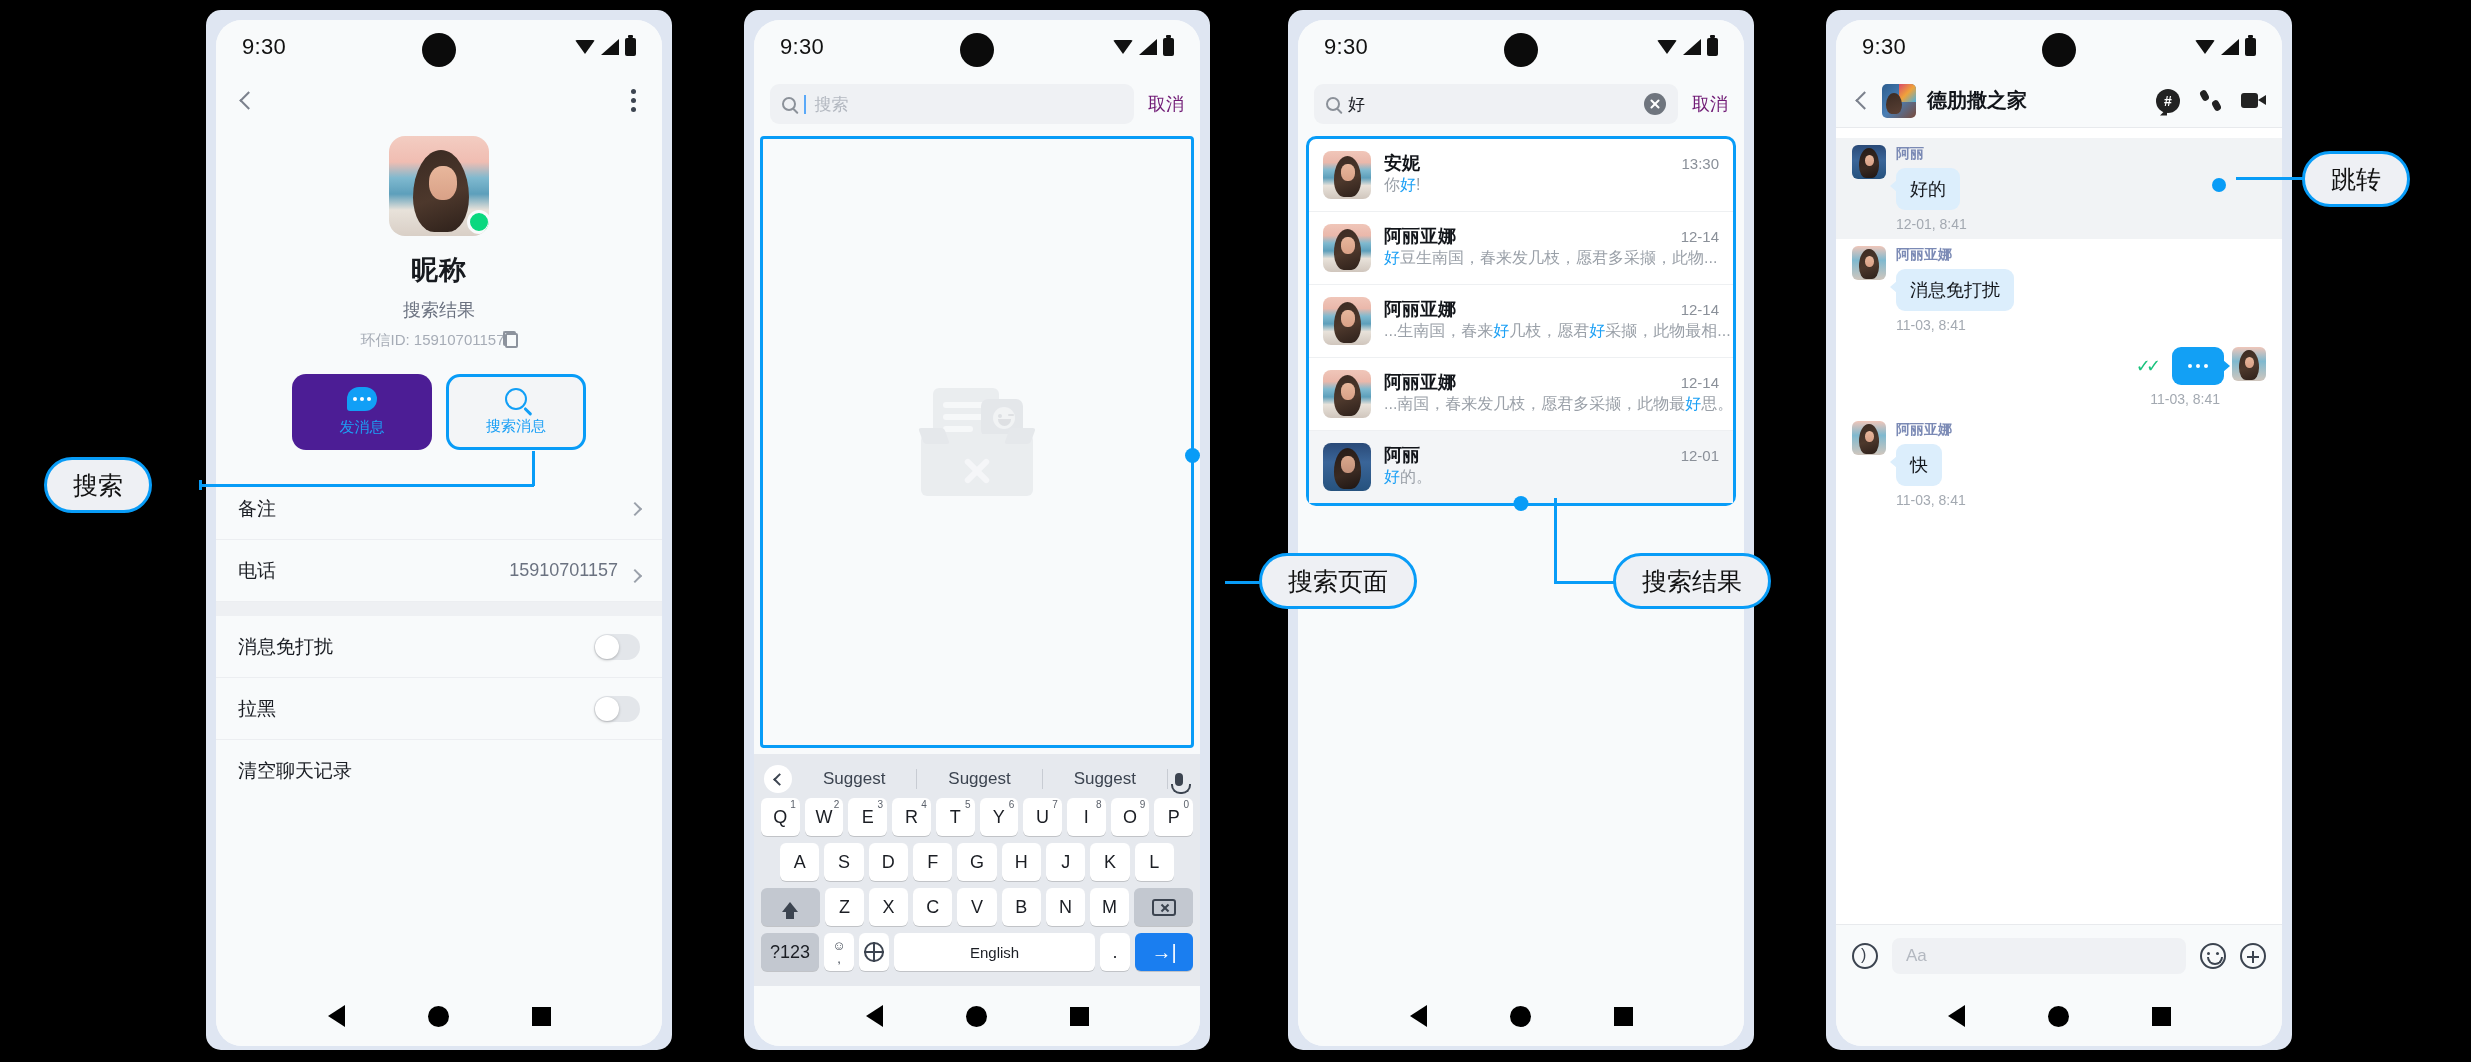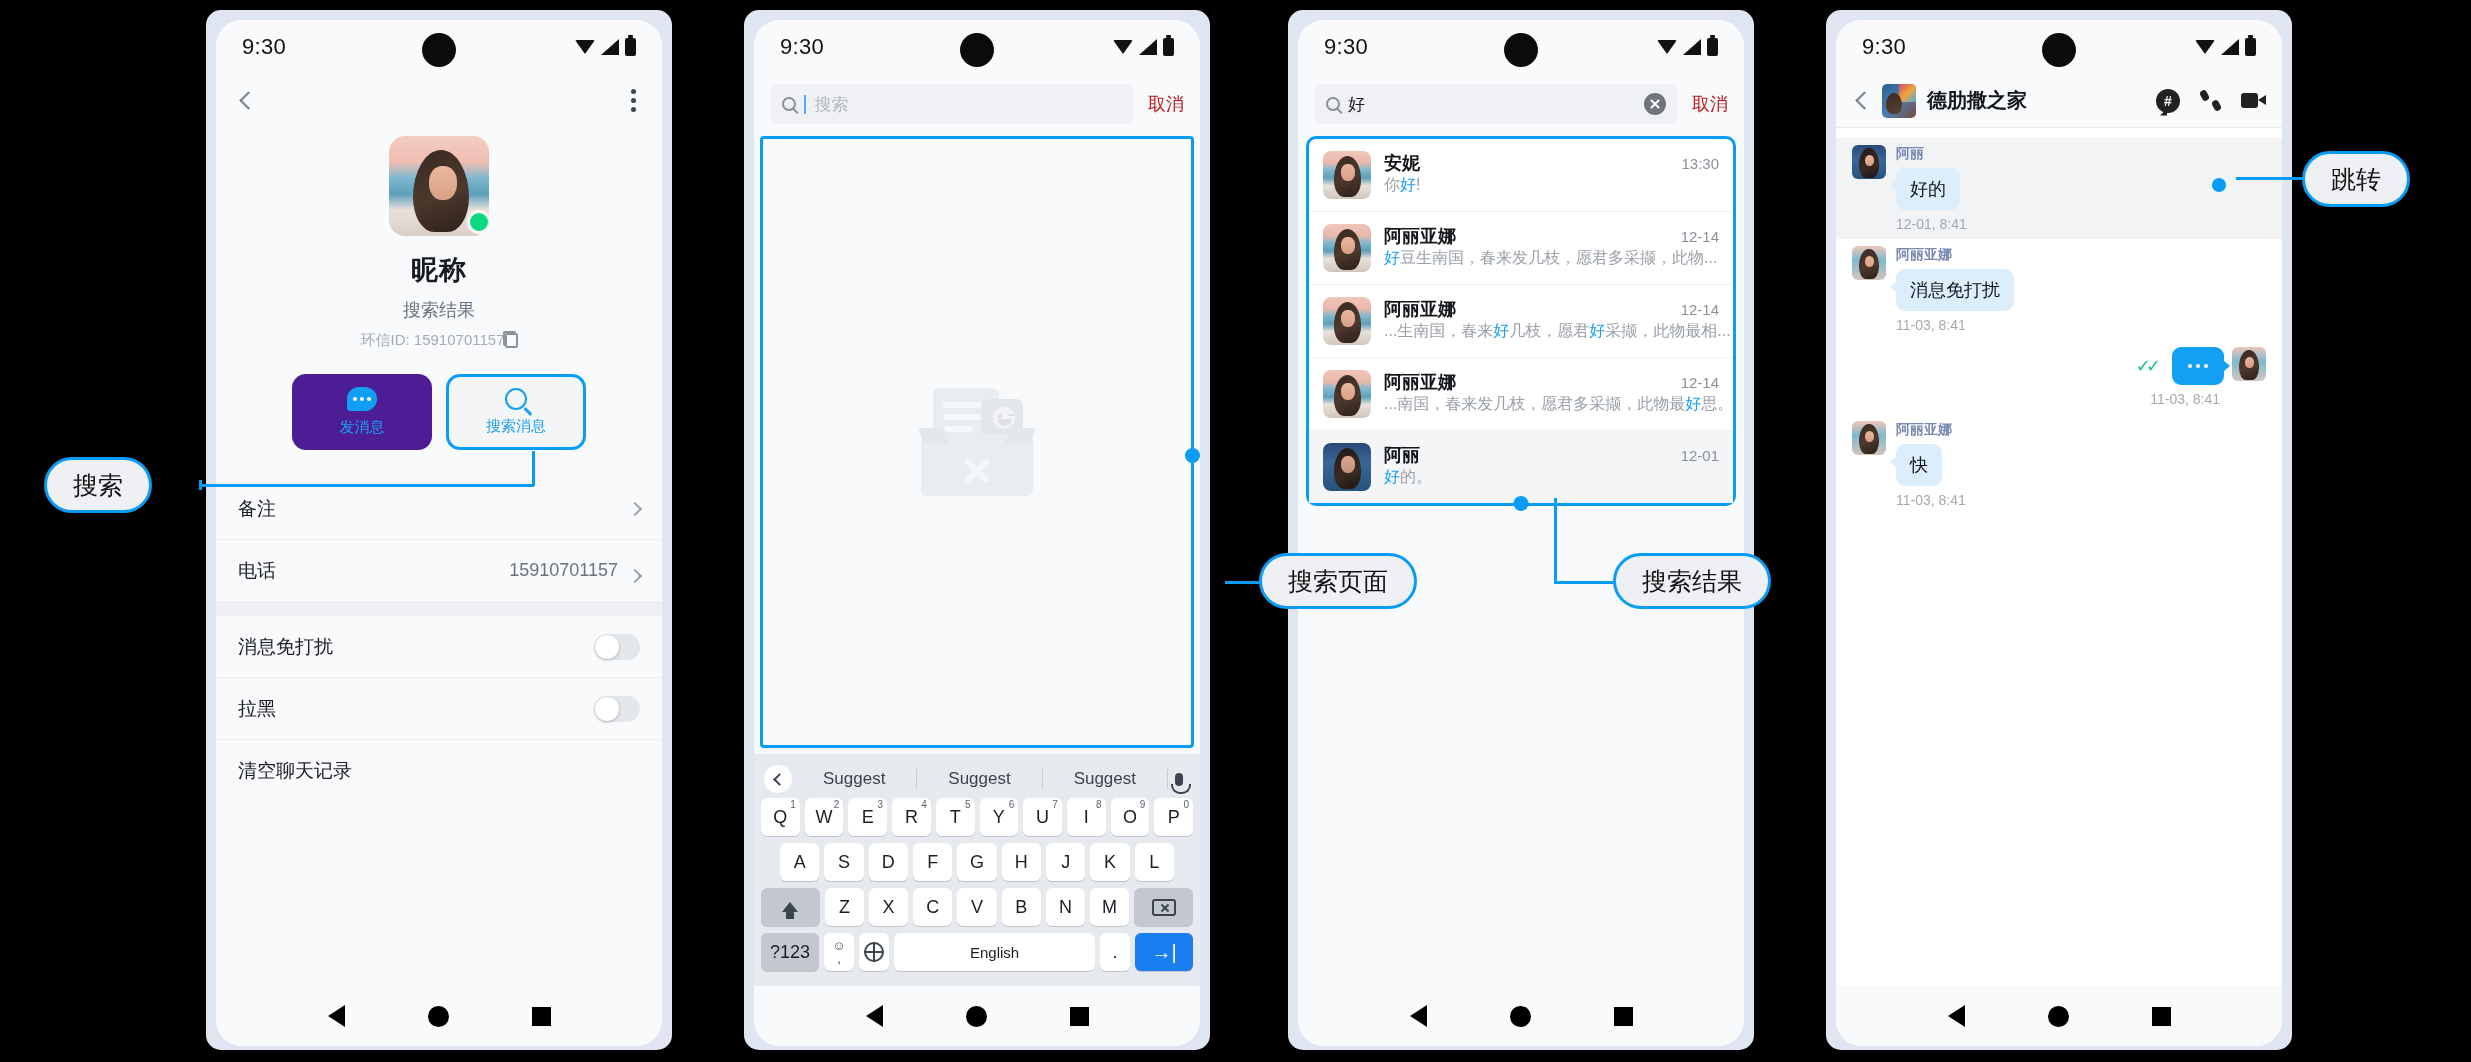--- a/index.html
+++ b/index.html
@@ -140,21 +140,21 @@
   .searchbox {
     flex: 1; height: 40px; background: #eff1f4; border-radius: 9px;
     display: flex; align-items: center; padding: 0 12px; gap: 8px;
   }
   .ic-search-sm { width: 14px; height: 14px; border: 2px solid #8b9199; border-radius: 50%; position: relative; flex:0 0 auto;}
   .ic-search-sm:after { content:""; position:absolute; right:-5px; bottom:-3px; width:7px; height:2px;
     background:#8b9199; transform: rotate(45deg); border-radius:2px;}
   .search-text { font-size: 17px; color: #b3b8c0; }
   .search-text.filled { color: #1b1e24; }
   .caret { width: 1.5px; height: 19px; background: #5aa9f8; display:inline-block; margin-right:1px;}
-  .cancel-btn { font-size: 18px; color: #b91c1c; }
+  .cancel-btn { font-size: 18px; color: #701a75; }
   .clear-x { width: 22px; height: 22px; border-radius: 50%; background: #6f757e;
      margin-left:auto; position: relative; flex:0 0 auto;}
   .clear-x:before,.clear-x:after{content:"";position:absolute;left:5px;top:10px;width:12px;height:2px;background:#fff;border-radius:1px;}
   .clear-x:before{transform:rotate(45deg);} .clear-x:after{transform:rotate(-45deg);}
 
   .p2-body { flex: 1; border: 3px solid #089cf7; border-radius: 4px; margin: 0 6px 6px; position: relative;
      display:flex; align-items:center; justify-content:center; background:#f8fafb;}
   .p2-body .anchor-dot { position: absolute; right: -9px; top: 51%; width: 15px; height: 15px;
      border-radius: 50%; background: #089cf7; }
   .empty-ill { width: 128px; height: 112px; position: relative; opacity: .55; }
@@ -703,20 +703,26 @@
         <div class="msg">
           <span class="m-av"></span>
           <span class="m-col">
             <span class="m-sender">阿丽亚娜</span>
             <span class="bubble-in">快</span>
             <span class="m-time">11-03, 8:41</span>
           </span>
         </div>
       </div>
 
+      <div class="chat-input">
+        <span class="ic-voice"></span>
+        <span class="chat-field">Aa</span>
+        <span class="ic-emoji"></span>
+        <span class="ic-plus"></span>
+      </div>
 
       <div class="navbar">
         <span class="nav-back"></span>
         <span class="nav-home"></span>
         <span class="nav-recent"></span>
       </div>
     </div>
   </div>
 
   <div class="leader leader-v" style="left:532px; top:451px; height:35px;"></div>

